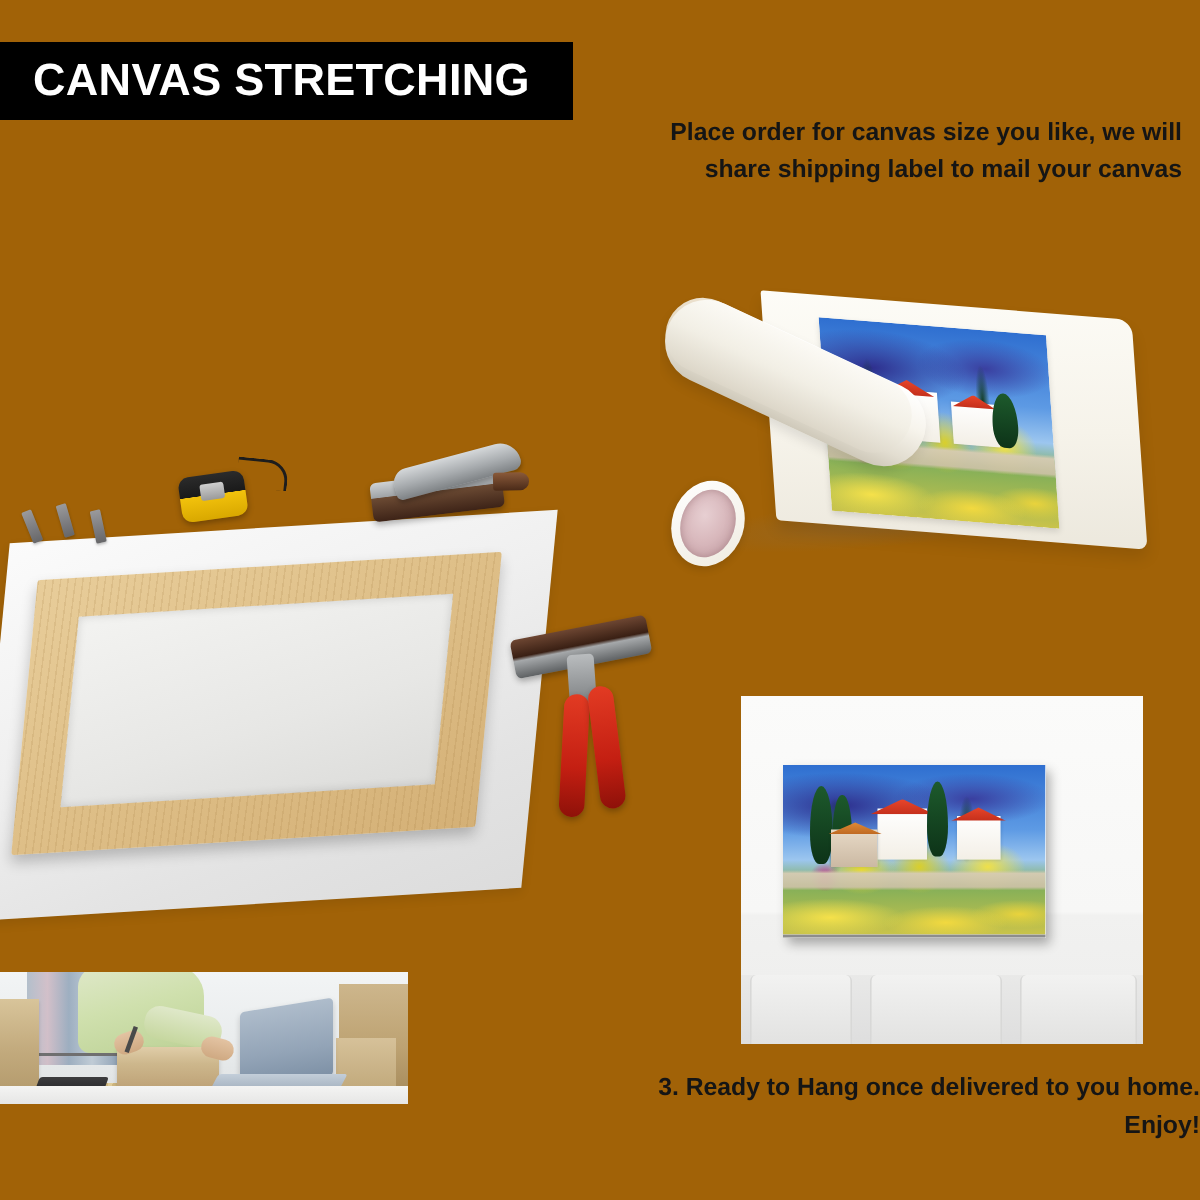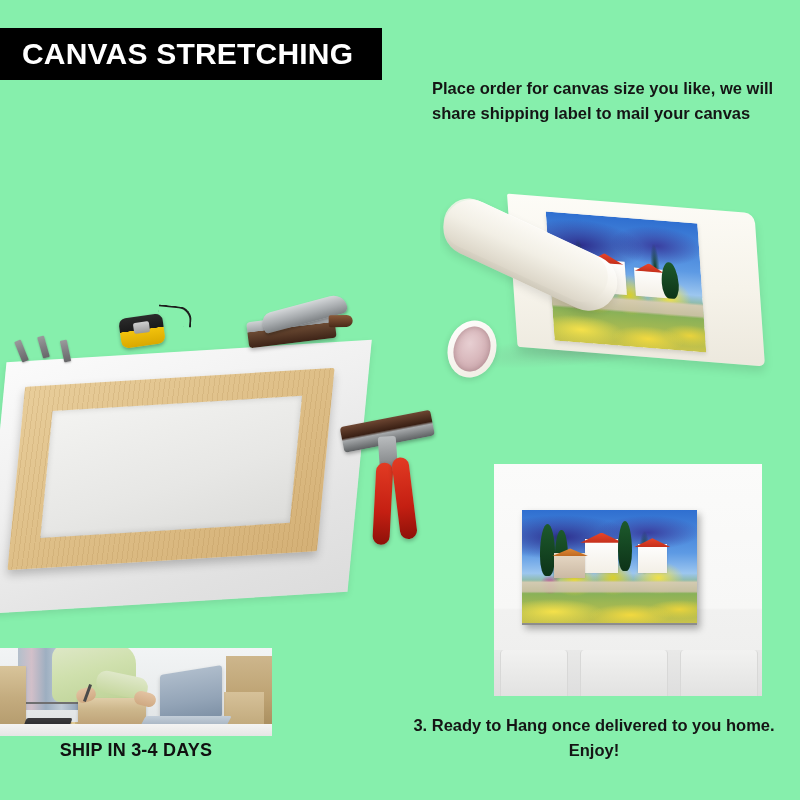--- a/index.html
+++ b/index.html
@@ -11,21 +11,21 @@
     width: 800px;
     height: 800px;
     position: relative;
     overflow: hidden;
     font-family: "Liberation Sans", sans-serif;
     color: #111111;
   }
   .stage {
     position: absolute;
     inset: 0;
-    background: #86efac;
+    background: #a16207;
   }
 
   
   .title-banner {
     position: absolute;
     left: 0;
     top: 28px;
     width: 382px;
     height: 52px;
     background: #000000;
@@ -54,21 +54,21 @@
 
   
   .step1-text {
     position: absolute;
     left: 432px;
     top: 76px;
     width: 356px;
     font-size: 16.5px;
     font-weight: bold;
     line-height: 1.52;
-    text-align: left;
+    text-align: right;
     color: #151515;
   }
   .step2-text {
     position: absolute;
     left: 48px;
     top: 214px;
     width: 370px;
     font-size: 16.5px;
     font-weight: bold;
     line-height: 1.55;
@@ -76,21 +76,21 @@
     color: #151515;
   }
   .step3-text {
     position: absolute;
     left: 388px;
     top: 713px;
     width: 412px;
     font-size: 16.5px;
     font-weight: bold;
     line-height: 1.52;
-    text-align: center;
+    text-align: right;
     color: #151515;
   }
   .ship-label {
     position: absolute;
     left: 0px;
     top: 740px;
     width: 272px;
     text-align: center;
     font-size: 18px;
     font-weight: bold;
@@ -578,15 +578,14 @@
     <div class="ship-hand1"></div>
     <div class="ship-hand2"></div>
     <div class="ship-pen"></div>
     <div class="ship-laptop-screen"></div>
     <div class="ship-laptop-base"></div>
     <div class="ship-calc"></div>
     <div class="ship-phone"></div>
     <div class="ship-desk"></div>
   </div>
 
-  <div class="ship-label">SHIP IN 3-4 DAYS</div>
 
 </div>
 
 </body></html>

